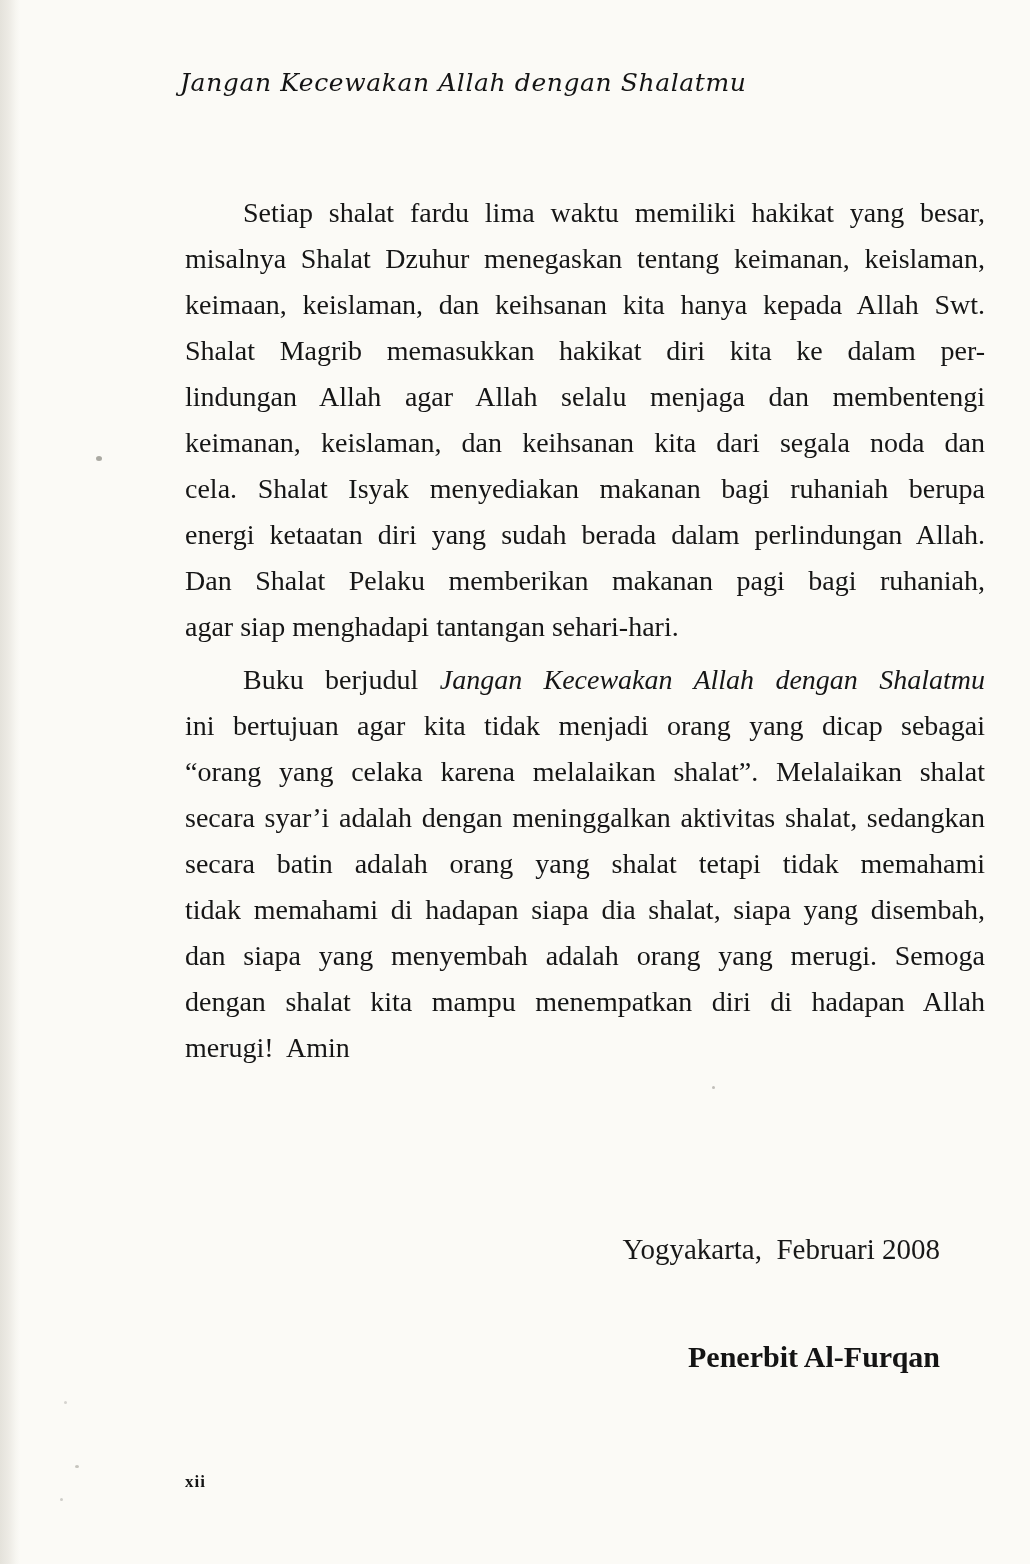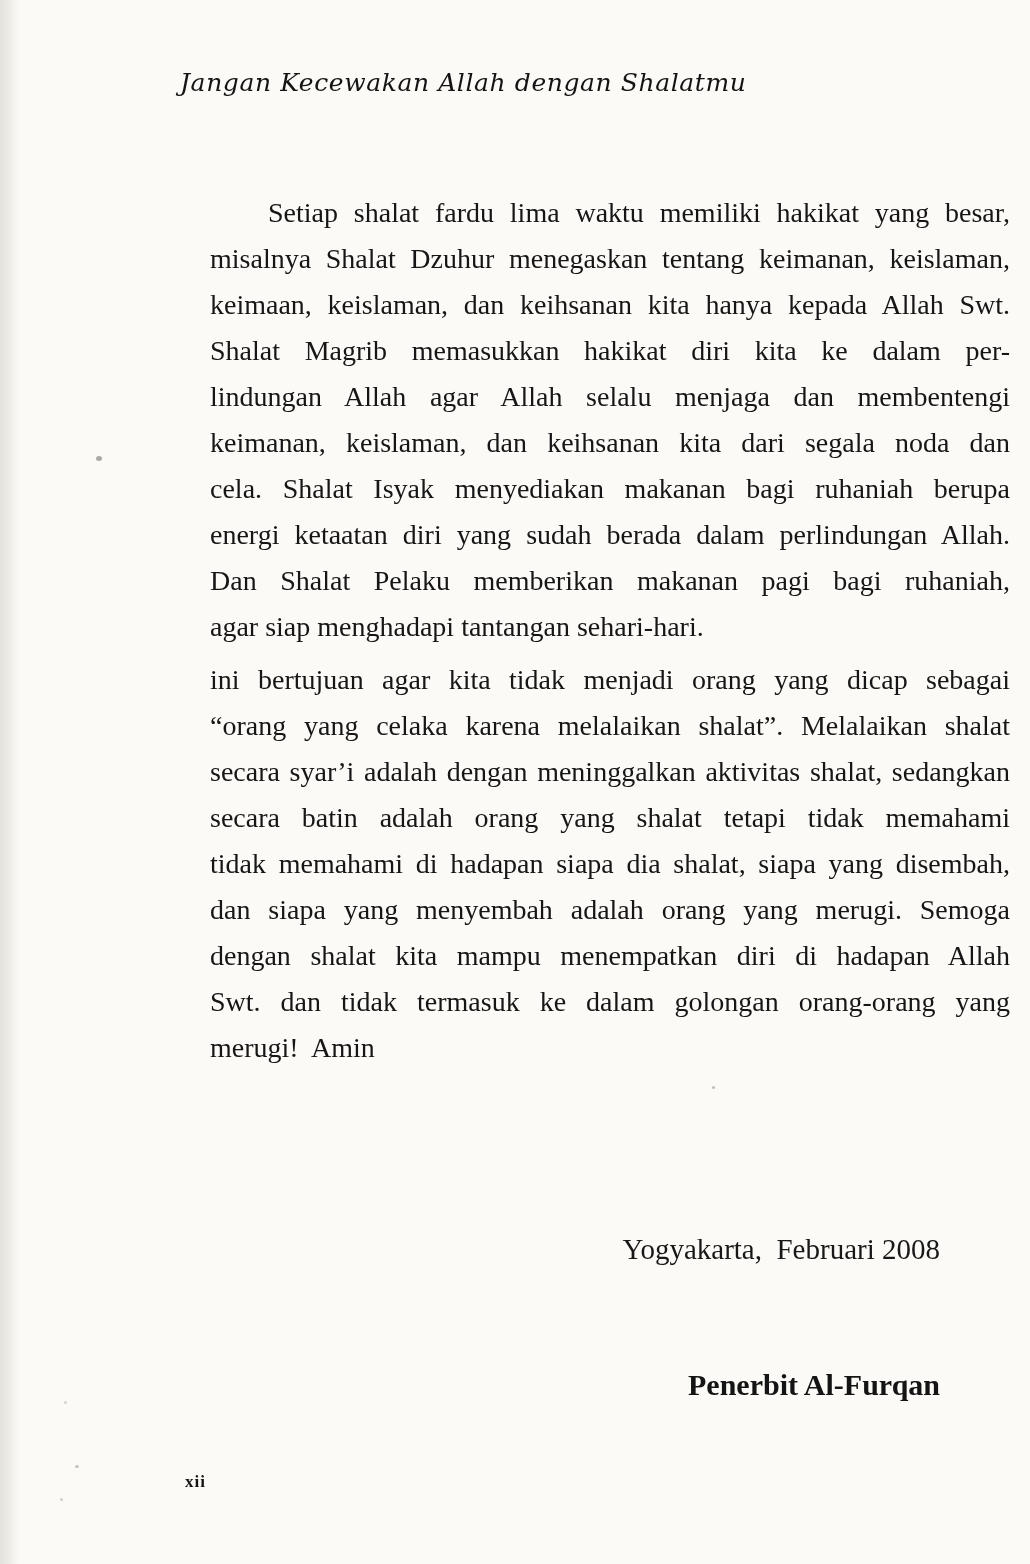--- a/index.html
+++ b/index.html
@@ -31,21 +31,20 @@
     letter-spacing: 0.6px;
     color: #141414;
   }
   .body-text {
     position: absolute;
     left: 185px;
     top: 190px;
     width: 800px;
     font-size: 28px;
     color: #161616;
-    margin-left: 25px;
   }
   .line {
     line-height: 46px;
     text-align: justify;
     text-align-last: justify;
   }
   .line.indent { text-indent: 58px; }
   .line.last { text-align: center; text-align-last: left; }
   .para2 { margin-top: 7px; }
   .italic { font-style: italic; }
@@ -56,21 +55,21 @@
     width: 800px;
     box-sizing: border-box;
     padding-right: 45px;
     text-align: right;
     font-size: 29px;
     color: #181818;
   }
   .publisher {
     position: absolute;
     left: 185px;
-    top: 1368px;
+    top: 1340px;
     width: 800px;
     box-sizing: border-box;
     padding-right: 45px;
     text-align: right;
     font-size: 30px;
     font-weight: 700;
     color: #141414;
   }
   .page-number {
     position: absolute;
@@ -115,28 +114,30 @@
       <div class="line">Shalat Magrib memasukkan hakikat diri kita ke dalam per-</div>
       <div class="line">lindungan Allah agar Allah selalu menjaga dan membentengi</div>
       <div class="line">keimanan, keislaman, dan keihsanan kita dari segala noda dan</div>
       <div class="line">cela. Shalat Isyak menyediakan makanan bagi ruhaniah berupa</div>
       <div class="line">energi ketaatan diri yang sudah berada dalam perlindungan Allah.</div>
       <div class="line">Dan Shalat Pelaku memberikan makanan pagi bagi ruhaniah,</div>
       <div class="line last">agar siap menghadapi tantangan sehari-hari.</div>
     </div>
 
     <div class="para para2">
+      <div class="line indent">
+        <span>Buku berjudul </span><span class="italic">Jangan Kecewakan Allah dengan Shalatmu</span>
+      </div>
       <div class="line">ini bertujuan agar kita tidak menjadi orang yang dicap sebagai</div>
       <div class="line">“orang yang celaka karena melalaikan shalat”. Melalaikan shalat</div>
       <div class="line">secara syar’i adalah dengan meninggalkan aktivitas shalat, sedangkan</div>
       <div class="line">secara batin adalah orang yang shalat tetapi tidak memahami</div>
       <div class="line">tidak memahami di hadapan siapa dia shalat, siapa yang disembah,</div>
       <div class="line">dan siapa yang menyembah adalah orang yang merugi. Semoga</div>
       <div class="line">dengan shalat kita mampu menempatkan diri di hadapan Allah</div>
-      <div class="line">Swt. dan tidak termasuk ke dalam golongan orang-orang yang</div>
       <div class="line last">merugi!&nbsp; Amin</div>
     </div>
 
   </div>
 
   <div class="dateline">Yogyakarta,&nbsp; Februari 2008</div>
 
   <div class="publisher">Penerbit Al-Furqan</div>
 
   <div class="page-number">xii</div>

